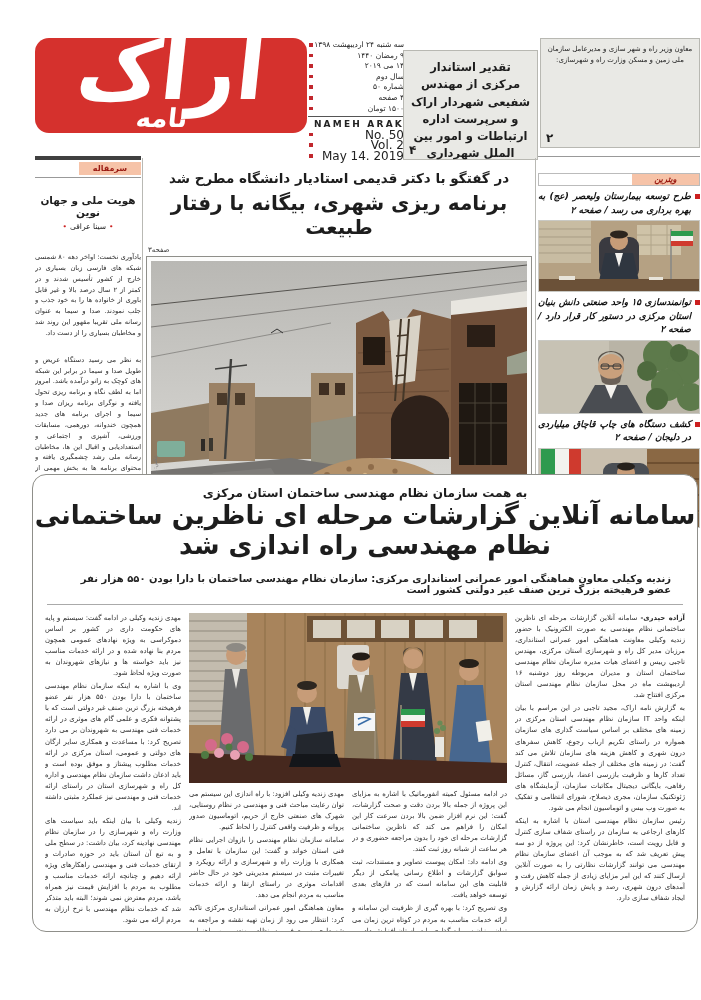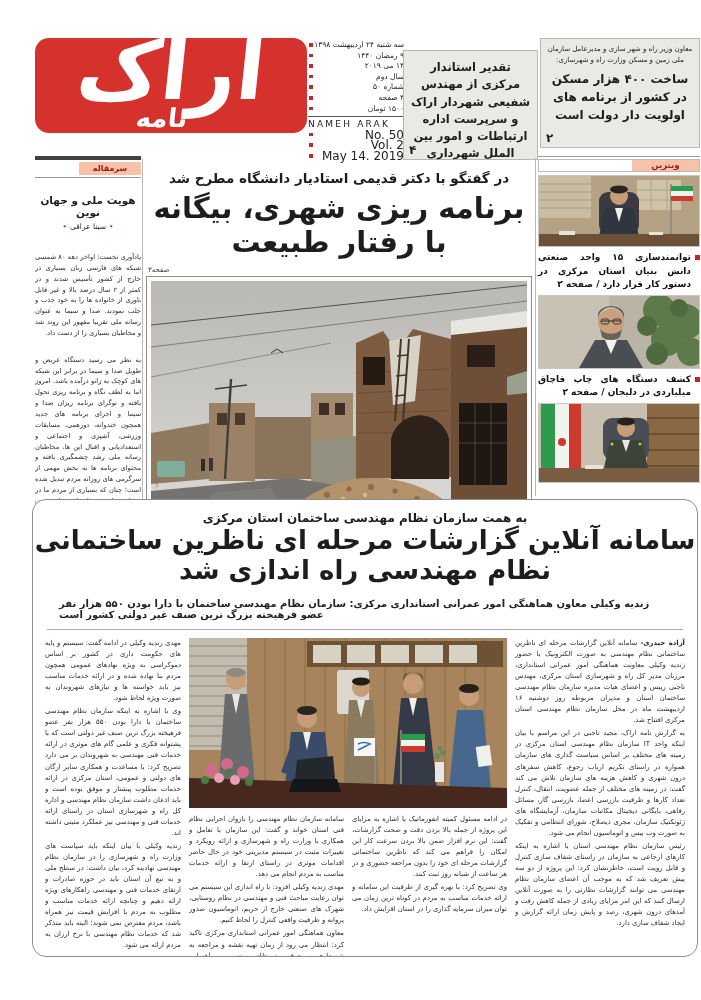--- a/index.html
+++ b/index.html
@@ -9,21 +9,21 @@
 
   
   .logo-box{left:35px;top:38px;width:272px;height:95px;background:#d5312d;border-radius:14px;overflow:hidden;}
   .logo-big{position:absolute;left:0;right:0;top:-16px;text-align:center;font-size:82px;font-weight:bold;
             color:#fff;transform:skewX(-6deg);line-height:1.2;}
   .logo-small{position:absolute;bottom:0px;left:37%;font-size:26px;font-weight:bold;color:#fff;transform:skewX(-6deg);}
   .m-info{left:308px;top:40px;width:96px;font-size:7.5px;line-height:10.6px;color:#222;}
   .m-line{position:relative;padding-left:8px;text-align:right;white-space:nowrap;}
   .m-line::before{content:"";position:absolute;left:1px;top:3px;width:3.6px;height:3.6px;background:#c1272d;}
   .m-sep{border-top:1px solid #555;margin:2px 0;}
-  .m-en-name{font-weight:normal;font-size:9px;letter-spacing:2.2px;direction:ltr;text-align:left;white-space:nowrap;}
+  .m-en-name{font-weight:bold;font-size:9px;letter-spacing:2.2px;direction:ltr;text-align:right;white-space:nowrap;}
   .m-line-en{position:relative;padding-left:8px;direction:ltr;text-align:right;font-size:12px;white-space:nowrap;}
   .m-line-en::before{content:"";position:absolute;left:1px;top:3px;width:3.6px;height:3.6px;background:#c1272d;}
 
   
   .teaser{background:#e9e9e5;border:1px solid #b8b8b2;}
   .teaser-mayor{left:403px;top:50px;width:133px;height:108px;}
   .teaser-housing{left:540px;top:38px;width:158px;height:108px;}
   .t-lead{font-size:7px;line-height:1.55;text-align:center;padding:5px 6px 0;color:#222;}
   .t-title{font-weight:bold;text-align:center;line-height:1.5;padding:4px 5px 0;}
   .teaser-mayor .t-title{font-size:11.5px;padding-top:8px;}
@@ -40,45 +40,45 @@
   .ed-rule{position:absolute;left:0;right:0;top:17px;height:1px;background:#999;}
   .ed-title{margin-top:34px;text-align:center;font-weight:bold;font-size:10.5px;}
   .ed-author{text-align:center;font-size:7.5px;margin:4px 0 5px;color:#222;}
   .ed-author::before,.ed-author::after{content:"\2022";color:#cc2222;margin:0 3px;}
   .ed-body{font-size:6.7px;line-height:1.62;text-align:justify;color:#2a2a2a;height:295px;overflow:hidden;}
   .ed-body p{margin:16px 0 3px;}
 
   
   .lead-col{left:146px;top:158px;width:386px;}
   .kicker{text-align:center;font-weight:bold;font-size:13.5px;margin-top:12px;}
-  .headline{text-align:center;font-weight:bold;font-size:29px;margin-top:5px;letter-spacing:-0.5px;}
+  .headline{text-align:center;font-weight:bold;font-size:20px;margin-top:5px;letter-spacing:-0.5px;}
   .pageref{font-size:7px;margin:7px 2px 2px;text-align:left;color:#333;}
   .photo-frame{border:1px solid #8f8f8a;padding:4px;background:#fcfcfb;}
   .lead-photo{position:relative;height:256px;overflow:hidden;background:#c6c5c1;}
   .photo-credit{position:absolute;left:1px;bottom:6px;writing-mode:vertical-rl;transform:rotate(180deg);
                 font-size:5px;color:#777;letter-spacing:1px;}
 
   
-  .sb{left:538px;top:156px;width:162px;border-top:1px solid #999;padding-top:2px;}
+  .sb{left:538px;top:156px;width:162px;border-top:1px solid #999;padding-top:16px;font-style:italic;}
   .vit-bar{display:flex;height:13px;border:1px solid #bbb;box-sizing:border-box;}
   .vit-label{width:42%;background:#f6c3a8;color:#9b1b13;font-size:8.5px;font-weight:bold;
              text-align:center;line-height:11px;}
   .vit-rest{flex:1;background:#fff;}
   .sb-text{font-size:9px;font-weight:bold;line-height:1.5;text-align:justify;position:relative;
            padding-right:9px;margin-top:4px;color:#111;}
   .sb-text::before{content:"";position:absolute;right:0;top:4px;width:5px;height:5px;background:#cc1f1f;}
   .sb-photo{margin-top:3px;position:relative;overflow:hidden;border:1px solid #c9c9c4;background:#b5a183;}
   .sb-photo svg{display:block;}
 
   
-  .box2{left:32px;top:499px;width:666px;height:458px;border:1.5px solid #8f8f8a;border-radius:14px;
+  .box2{left:32px;top:474px;width:666px;height:458px;border:1.5px solid #8f8f8a;border-radius:14px;
         background:#fff;box-sizing:border-box;overflow:hidden;}
   .s-kicker{text-align:center;font-weight:bold;font-size:12px;margin-top:11px;}
   .s-headline{text-align:center;font-weight:bold;font-size:26px;}
-  .s-subdeck{text-align:left;font-weight:bold;font-size:10px;margin-top:13px;padding:0 26px;color:#222;}
+  .s-subdeck{text-align:right;font-weight:bold;font-size:10px;margin-top:13px;padding:0 26px;color:#222;}
   .s-rule{height:1px;background:#aaa;margin:9px 14px 8px;}
   .s-body{display:flex;direction:rtl;gap:8px;padding:0 12px;height:330px;overflow:hidden;
           font-size:6.9px;line-height:1.6;text-align:justify;color:#2a2a2a;}
   .s-body p{margin:0 0 2px;}
   .col-a{width:170px;overflow:hidden;}
   .col-mid{width:318px;display:flex;flex-direction:column;}
   .mid-photo{position:relative;height:170px;overflow:hidden;background:#a8845c;margin-bottom:6px;}
   .mid-cols{display:flex;gap:8px;flex:1;overflow:hidden;}
   .mid-cols>div{flex:1;overflow:hidden;}
   .col-d{flex:1;overflow:hidden;}
@@ -108,21 +108,20 @@
     <div class="m-line-en">Vol. 2</div>
     <div class="m-line-en">May 14. 2019</div>
   </div>
 
   <div class="abs teaser teaser-mayor">
     <div class="t-title">تقدیر استاندار مرکزی از مهندس شفیعی شهردار اراک و سرپرست اداره ارتباطات و امور بین الملل شهرداری</div>
     <div class="t-page">۴</div>
   </div>
   <div class="abs teaser teaser-housing">
     <div class="t-lead">معاون وزیر راه و شهر سازی و مدیرعامل سازمان ملی زمین و مسکن وزارت راه و شهرسازی:</div>
-    <div class="t-title">ساخت ۴۰۰ هزار مسکن در کشور از برنامه های اولویت دار دولت است</div>
     <div class="t-page">۲</div>
   </div>
 
   <div class="abs vr" style="left:142px;top:158px;height:362px;"></div>
   <div class="abs vr" style="left:535px;top:158px;height:338px;"></div>
 
   <div class="abs ed-col">
     <div class="ed-label">سرمقاله</div>
     <div class="ed-rule"></div>
     <div class="ed-title">هویت ملی و جهان نوین</div>
@@ -243,20 +242,21 @@
     </div>
   </div>
 
   <div class="abs sb">
     <div class="vit-bar">
       <div class="vit-label">ویترین</div>
       <div class="vit-rest"></div>
     </div>
 
     <div>
+      <div class="sb-text">طرح توسعه بیمارستان ولیعصر (عج) به بهره برداری می رسد / صفحه ۲</div>
       <div class="sb-photo" style="height:70px;">
         <svg width="160" height="70" viewBox="0 0 160 70" preserveAspectRatio="none">
           <rect width="160" height="70" fill="#b5a183"></rect>
           <rect x="0" y="0" width="52" height="42" fill="#c8bca2"></rect>
           <g stroke="#a99d85" stroke-width="1">
               <line x1="0" y1="8" x2="52" y2="8"></line>
               <line x1="0" y1="16" x2="52" y2="16"></line>
               <line x1="0" y1="24" x2="52" y2="24"></line>
               <line x1="0" y1="32" x2="52" y2="32"></line>
             </g>
@@ -454,26 +454,27 @@
             <g fill="#6a8a56">
                 <circle cx="248" cy="118" r="3"></circle>
                 <circle cx="254" cy="115" r="3"></circle>
                 <circle cx="251" cy="110" r="2.6"></circle>
               </g>
           </svg>
         </div>
         <div class="mid-cols">
           <div>
             <p>در ادامه مسئول کمیته انفورماتیک با اشاره به مزایای این پروژه از جمله بالا بردن دقت و صحت گزارشات، گفت: این نرم افزار ضمن بالا بردن سرعت کار این امکان را فراهم می کند که ناظرین ساختمانی گزارشات مرحله ای خود را بدون مراجعه حضوری و در هر ساعت از شبانه روز ثبت کنند.</p>
+            <p>وی ادامه داد: امکان پیوست تصاویر و مستندات، ثبت سوابق گزارشات و اطلاع رسانی پیامکی از دیگر قابلیت های این سامانه است که در فازهای بعدی توسعه خواهد یافت.</p>
             <p>وی تصریح کرد: با بهره گیری از ظرفیت این سامانه و ارائه خدمات مناسب به مردم در کوتاه ترین زمان می توان میزان سرمایه گذاری را در استان افزایش داد.</p>
 
           </div>
           <div>
+            <p>مهدی زندیه وکیلی افزود: با راه اندازی این سیستم می توان رعایت مباحث فنی و مهندسی در نظام روستایی، شهرک های صنعتی خارج از حریم، اتوماسیون صدور پروانه و ظرفیت واقعی کنترل را لحاظ کنیم.</p>
             <p>سامانه سازمان نظام مهندسی را بازوان اجرایی نظام فنی استان خواند و گفت: این سازمان با تعامل و همکاری با وزارت راه و شهرسازی و ارائه رویکرد و تغییرات مثبت در سیستم مدیریتی خود در حال حاضر اقدامات موثری در راستای ارتقا و ارائه خدمات مناسب به مردم انجام می دهد.</p>
-            <p>مهدی زندیه وکیلی افزود: با راه اندازی این سیستم می توان رعایت مباحث فنی و مهندسی در نظام روستایی، شهرک های صنعتی خارج از حریم، اتوماسیون صدور پروانه و ظرفیت واقعی کنترل را لحاظ کنیم.</p>
             <p>معاون هماهنگی امور عمرانی استانداری مرکزی تاکید کرد: انتظار می رود از زمان تهیه نقشه و مراجعه به شهرداری و معرفی به نظام مهندسی و راهنمایی ساخت و ارسال گزارش، با تعریف یک برنامه استراتژیک بتوانیم عصر زمان را به حداقل برسانیم.</p>
 
           </div>
         </div>
       </div>
 
       <div class="col-d">
         <p>مهدی زندیه وکیلی در ادامه گفت: سیستم و پایه های حکومت داری در کشور بر اساس دموکراسی به ویژه نهادهای عمومی همچون مردم بنا نهاده شده و در ارائه خدمات مناسب نیز باید خواسته ها و نیازهای شهروندان به صورت ویژه لحاظ شود.</p>
         <p>وی با اشاره به اینکه سازمان نظام مهندسی ساختمان با دارا بودن ۵۵۰ هزار نفر عضو فرهیخته بزرگ ترین صنف غیر دولتی است که با پشتوانه فکری و علمی گام های موثری در ارائه خدمات فنی مهندسی به شهروندان بر می دارد تصریح کرد: با مساعدت و همکاری سایر ارگان های دولتی و عمومی، استان مرکزی در ارائه خدمات مطلوب پیشتاز و موفق بوده است و باید اذعان داشت سازمان نظام مهندسی و اداره کل راه و شهرسازی استان در راستای ارائه خدمات فنی و مهندسی نیز عملکرد مثبتی داشته اند.</p>
         <p>زندیه وکیلی با بیان اینکه باید سیاست های وزارت راه و شهرسازی را در سازمان نظام مهندسی نهادینه کرد، بیان داشت: در سطح ملی و به تبع آن استان باید در حوزه صادرات و ارتقای خدمات فنی و مهندسی راهکارهای ویژه ارائه دهیم و چنانچه ارائه خدمات مناسب و مطلوب به مردم با افزایش قیمت نیز همراه باشد، مردم معترض نمی شوند؛ البته باید متذکر شد که خدمات نظام مهندسی با نرخ ارزان به مردم ارائه می شود.</p>

